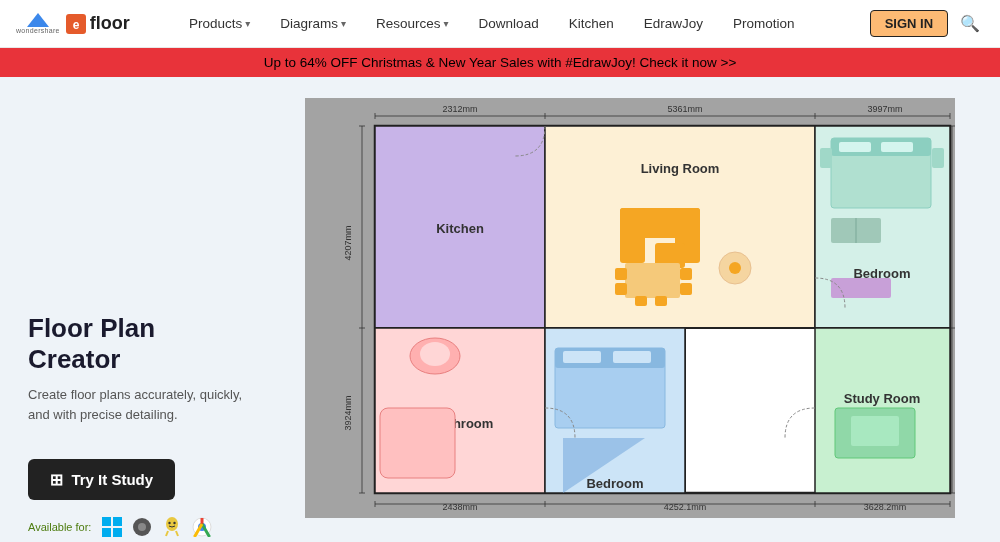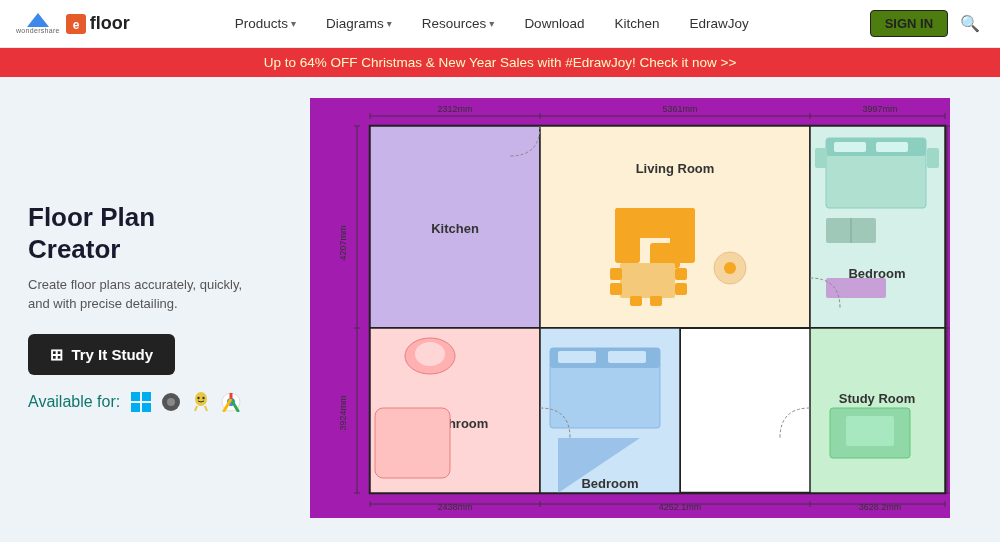--- a/index.html
+++ b/index.html
@@ -65,69 +65,69 @@
       align-items: center;
       gap: 8px;
     }
     .btn-signin {
       border: 1.5px solid #222;
       border-radius: 4px;
       padding: 5px 14px;
       font-size: 13px;
       font-weight: 600;
       cursor: pointer;
-      background: #4d7c0f;
+      background: #fdba74;
       color: #222;
       margin-left: 48px;
     }
     .search-icon-btn {
       cursor: pointer;
       font-size: 16px;
       color: #333;
       padding: 4px;
     }
 
     
     .promo-banner {
       background: #e8333a;
-      color: #fef9c3;
+      color: #000000;
       text-align: center;
       padding: 7px;
       font-size: 13.5px;
       font-weight: 500;
     }
 
     
     .main-content {
       display: flex;
       height: calc(542px - 48px - 33px);
       background: #eef3f8;
     }
 
     
     .left-panel {
       width: 280px;
       flex-shrink: 0;
       display: flex;
       flex-direction: column;
-      justify-content: center;
+      justify-content: flex-end;
       padding: 0 28px 0 28px;
     }
     .hero-title {
       font-size: 26px;
       font-weight: 800;
       color: #1a1a2e;
       line-height: 1.2;
       margin-bottom: 10px;
     }
     .hero-desc {
       font-size: 13px;
       color: #555;
       line-height: 1.5;
-      margin-bottom: 20px;
+      margin-bottom: 35px;
     }
     .btn-try {
       display: inline-flex;
       align-items: center;
       gap: 8px;
       background: #222;
       color: white;
       border: none;
       border-radius: 6px;
       padding: 11px 22px;
@@ -137,22 +137,22 @@
       margin-bottom: 16px;
       width: fit-content;
     }
     .windows-icon {
       font-size: 16px;
     }
     .available-for {
       display: flex;
       align-items: center;
       gap: 10px;
-      font-size: 16px;
-      color: #0f766e;
+      font-size: 11px;
+      color: #4d7c0f;
     }
     .os-icons {
       display: flex;
       align-items: center;
       gap: 8px;
     }
     .os-icon {
       width: 22px;
       height: 22px;
       display: flex;
@@ -163,21 +163,22 @@
     
     .right-panel {
       flex: 1;
       display: flex;
       align-items: center;
       justify-content: center;
       padding: 10px 20px 10px 0;
     }
     .floor-plan-wrapper {
       position: relative;
-      background: #a21caf;
+      background: #a3a3a3;
+      padding-left: 10px;
     }
     .floor-plan-svg {
       display: block;
     }
   </style>
 </head>
 <body>
 
 <nav class="navbar">
   <div class="nav-logo">
@@ -212,20 +213,23 @@
       <span class="chevron">▾</span>
     </div>
     <div class="nav-link">
       <span>Download</span>
     </div>
     <div class="nav-link">
       <span>Kitchen</span>
     </div>
     <div class="nav-link">
       <span>EdrawJoy</span>
+    </div>
+    <div class="nav-link">
+      <span>Promotion</span>
     </div>
   </div>
 
   <div class="nav-right">
     <button class="btn-signin">SIGN IN</button>
     <span class="search-icon-btn">🔍</span>
   </div>
 </nav>
 
 <div class="promo-banner">

